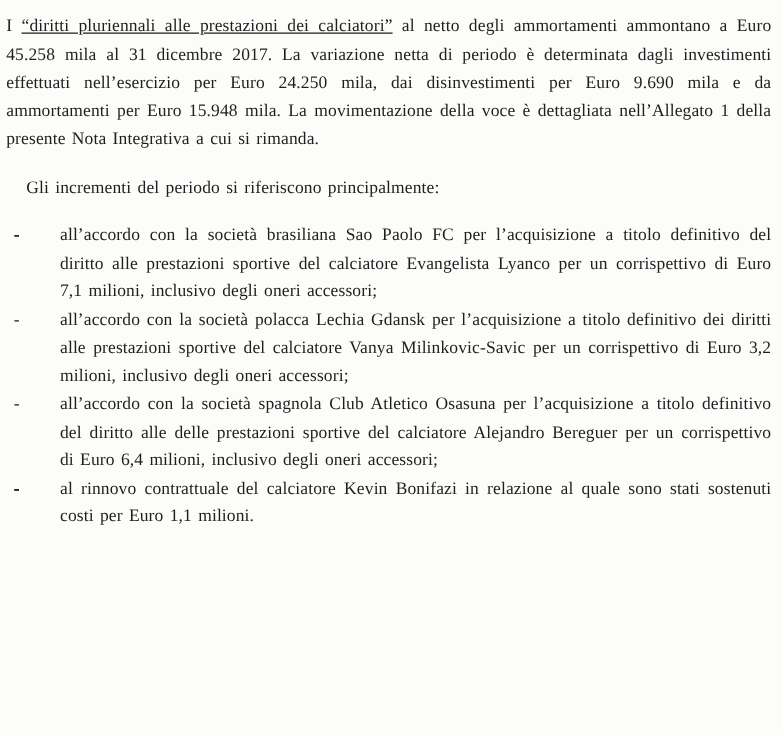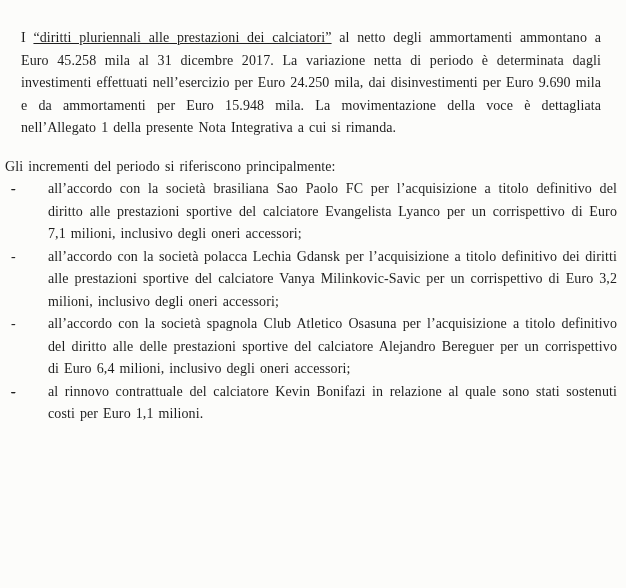--- a/index.html
+++ b/index.html
@@ -16,28 +16,28 @@
     color: #1e1e1e;
     font-family: "Liberation Serif", "DejaVu Serif", serif;
     font-size: 14px;
     line-height: 22.5px;
     letter-spacing: 0.1px;
     word-spacing: 1.4px;
     padding: 11px 9px 0 5px;
     overflow: hidden;
   }
   .para {
-    margin: 16px;
+    margin: 0;
     text-align: justify;
   }
   .underline {
     text-decoration: underline;
   }
   .list-heading {
-    margin: 0;
+    margin: 16px;
     text-align: left;
   }
   .list {
     margin: 0;
   }
   .item {
     position: relative;
     padding-left: 43px;
     text-align: justify;
   }

